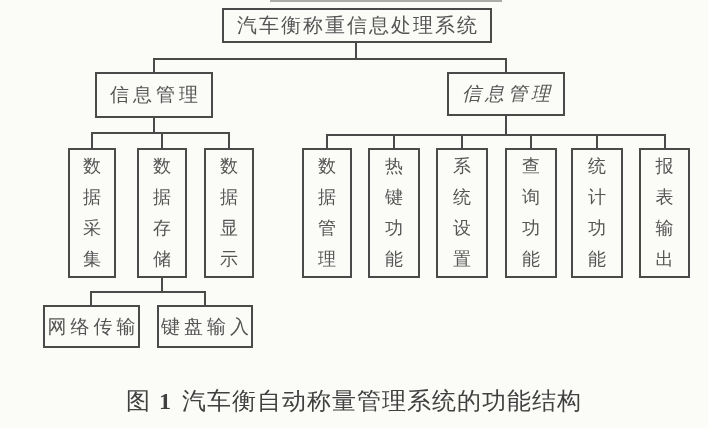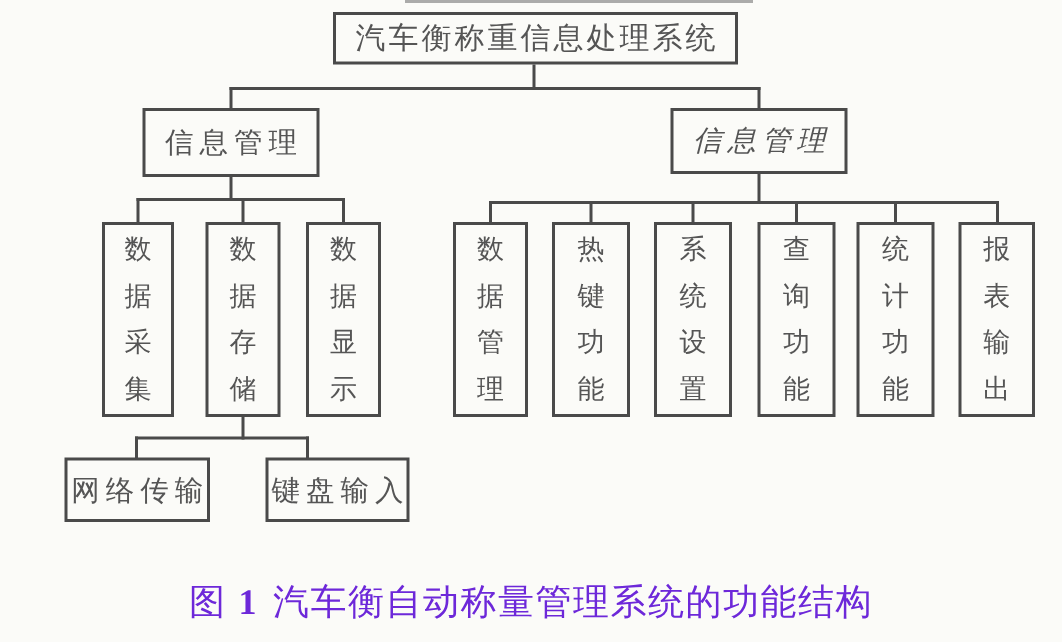--- a/index.html
+++ b/index.html
@@ -54,21 +54,21 @@
     opacity: 0.55;
   }
   .caption {
     position: absolute;
     left: 0;
     top: 385px;
     width: 708px;
     text-align: center;
     font-family: "Liberation Serif", serif;
     font-size: 24px;
-    color: #6d28d9;
+    color: #404040;
     letter-spacing: 1px;
   }
   .caption .fig-num {
     font-weight: bold;
     margin: 0 10px 0 8px;
   }
 </style>
 </head>
 <body>
 
@@ -122,21 +122,21 @@
 功
 能</div>
 
   <div class="box v-box" style="left:639px; top:148px; width:51px; height:130px;">报
 表
 输
 出</div>
 
   <div class="box h-box" style="left:43px; top:305px; width:97px; height:43px;">网络传输</div>
 
-  <div class="box h-box" style="left:157px; top:305px; width:96px; height:43px;margin-left:20px;">键盘输入</div>
+  <div class="box h-box" style="left:157px; top:305px; width:96px; height:43px;">键盘输入</div>
 
   <div class="line" style="left:355px; top:43px; width:2px; height:16px;"></div>
   <div class="line" style="left:153px; top:58px; width:354px; height:2px;"></div>
   <div class="line" style="left:153px; top:58px; width:2px; height:15px;"></div>
   <div class="line" style="left:505px; top:58px; width:2px; height:15px;"></div>
 
   <div class="line" style="left:153px; top:118px; width:2px; height:16px;"></div>
   <div class="line" style="left:91px; top:132px; width:139px; height:2px;"></div>
   <div class="line" style="left:91px; top:132px; width:2px; height:16px;"></div>
   <div class="line" style="left:161px; top:132px; width:2px; height:16px;"></div>

